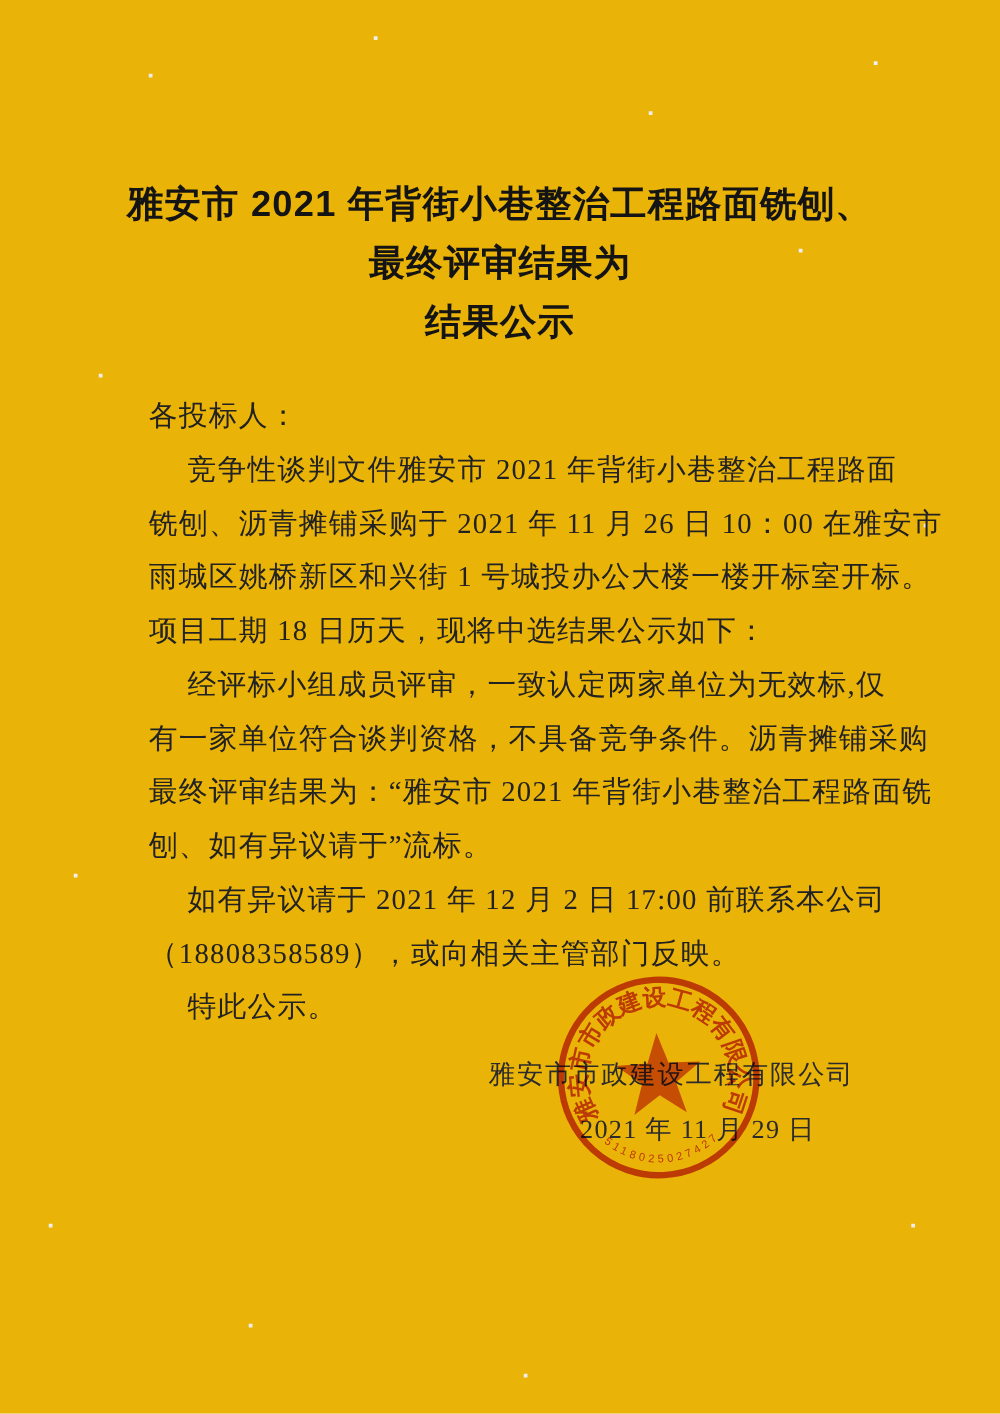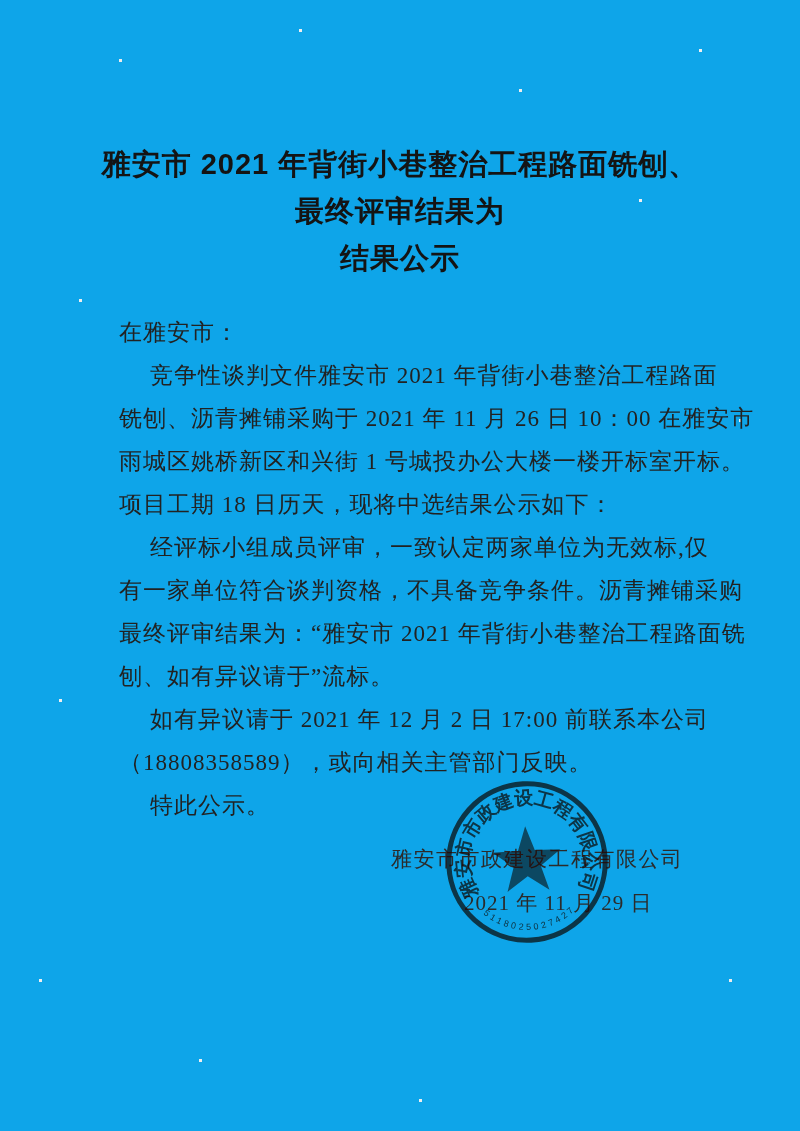--- a/index.html
+++ b/index.html
@@ -1,20 +1,20 @@
 <!DOCTYPE html>
 <html><head>
 <meta charset="utf-8">
 <style>
   * { margin: 0; padding: 0; box-sizing: border-box; }
   html, body { width: 800px; height: 1131px; background: #ffffff; }
   .page {
     position: relative;
     width: 800px; height: 1131px;
-    background: #0ea5e9;
+    background: #eab308;
     overflow: hidden;
     font-family: "Liberation Serif", serif;
     color: #262626;
     padding-left: 40px;
   }
   .scan-noise {
     position: absolute; top: 0; left: 0; width: 1px; height: 1px;
     background: transparent;
     box-shadow:
       120px 60px 0 1px #ececec, 300px 30px 0 1px #efefef, 520px 90px 0 1px #ededed,
@@ -66,21 +66,21 @@
 <div class="page">
   <div class="scan-noise"></div>
 
   <div class="title">
     <div>雅安市 2021 年背街小巷整治工程路面铣刨、</div>
     <div>最终评审结果为</div>
     <div>结果公示</div>
   </div>
 
   <div class="body-text">
-    <div class="line">在雅安市：</div>
+    <div class="line">各投标人：</div>
     <div class="line indent">竞争性谈判文件雅安市 2021 年背街小巷整治工程路面</div>
     <div class="line">铣刨、沥青摊铺采购于 2021 年 11 月 26 日 10：00 在雅安市</div>
     <div class="line">雨城区姚桥新区和兴街 1 号城投办公大楼一楼开标室开标。</div>
     <div class="line">项目工期 18 日历天，现将中选结果公示如下：</div>
     <div class="line indent">经评标小组成员评审，一致认定两家单位为无效标,仅</div>
     <div class="line">有一家单位符合谈判资格，不具备竞争条件。沥青摊铺采购</div>
     <div class="line">最终评审结果为：“雅安市 2021 年背街小巷整治工程路面铣</div>
     <div class="line">刨、如有异议请于”流标。</div>
     <div class="line indent">如有异议请于 2021 年 12 月 2 日 17:00 前联系本公司</div>
     <div class="line">（18808358589），或向相关主管部门反映。</div>

